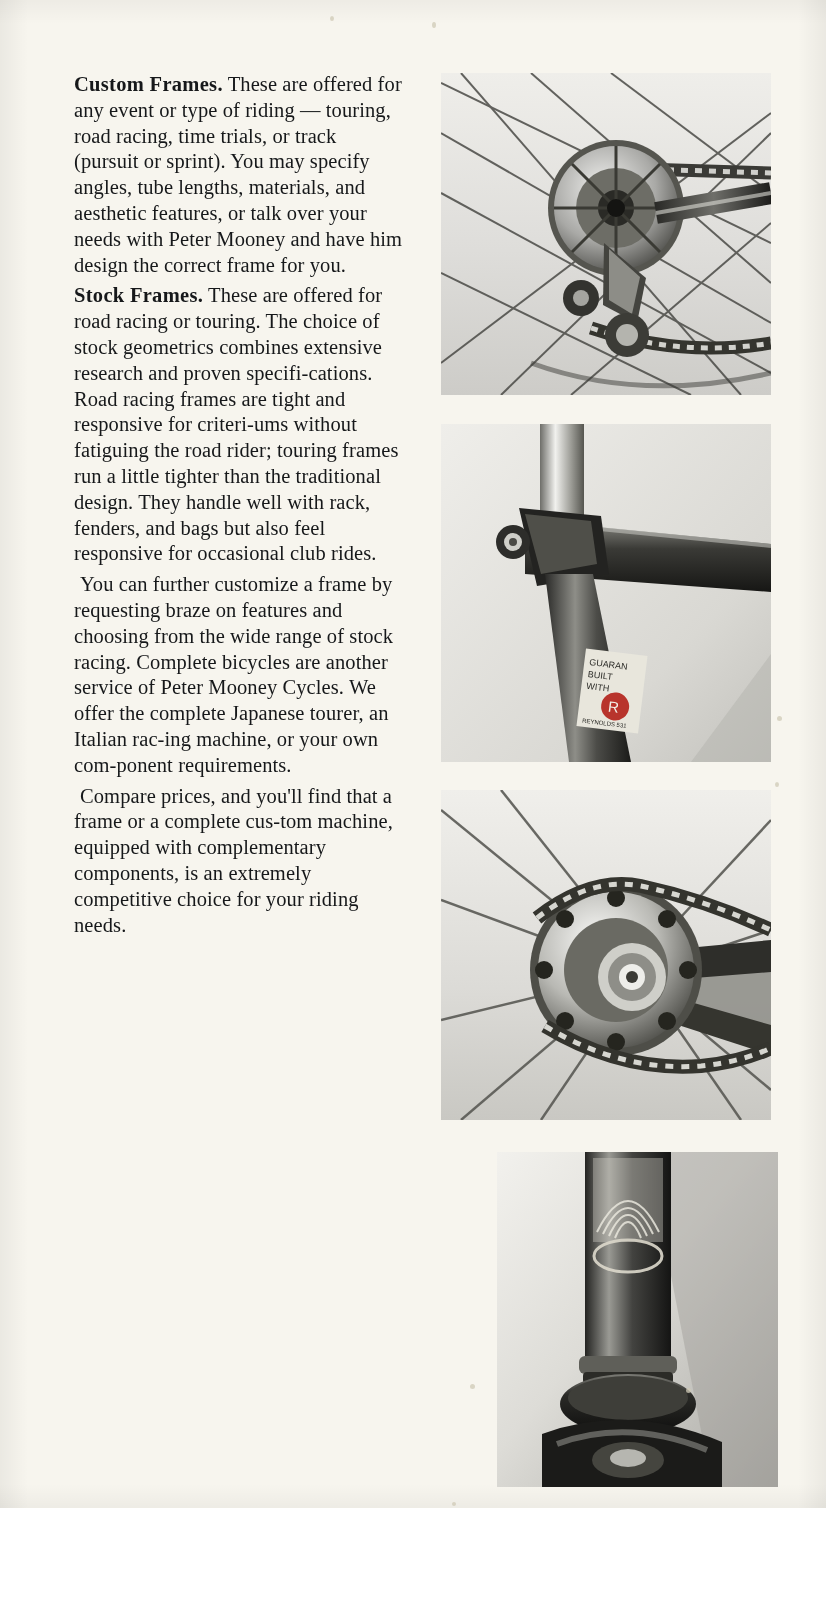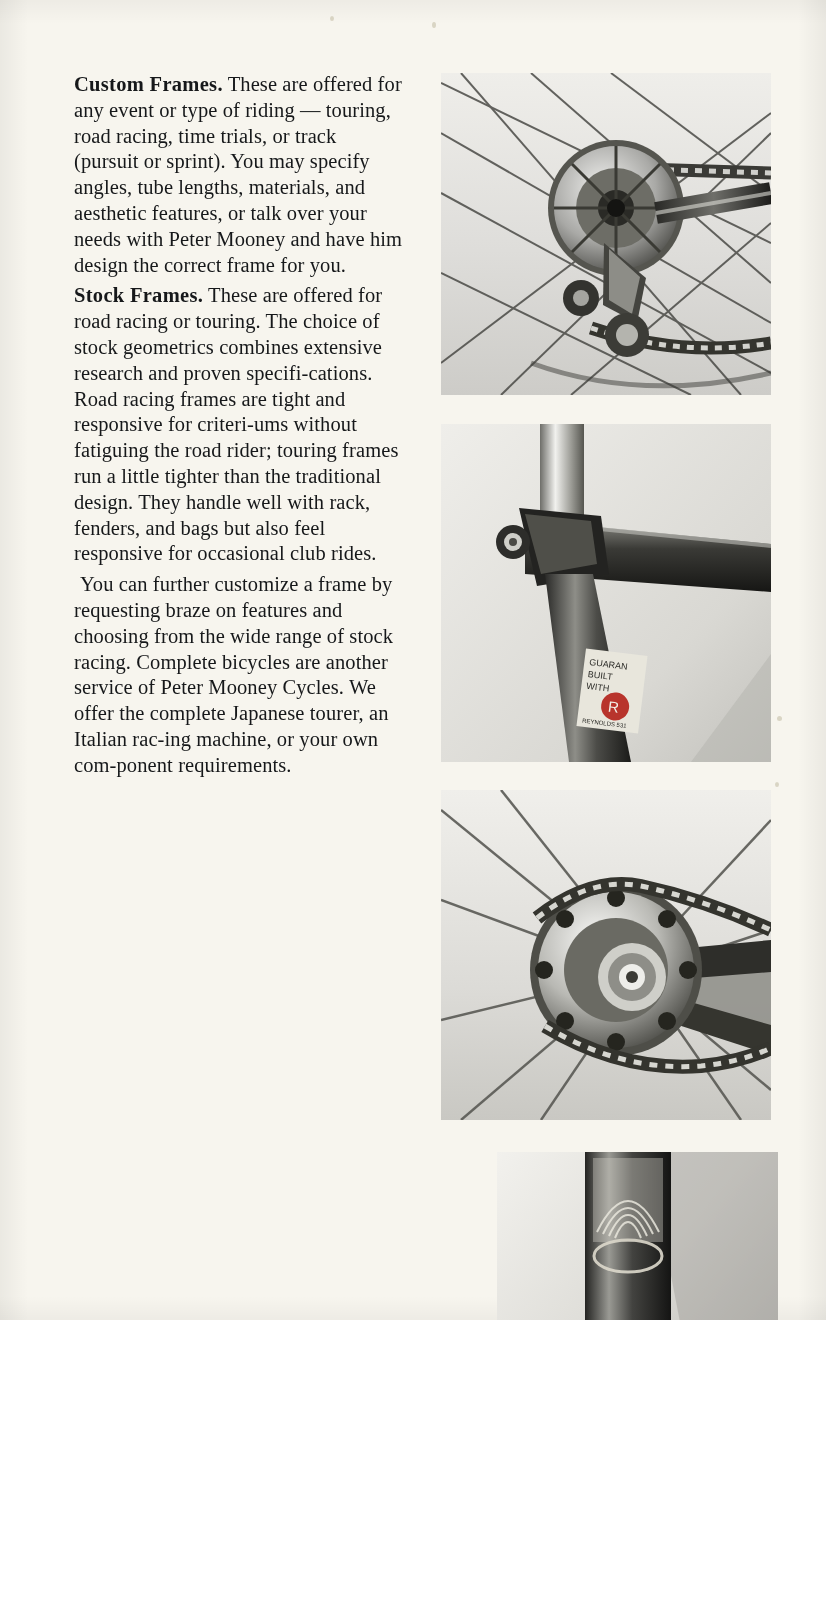--- a/index.html
+++ b/index.html
@@ -10,21 +10,21 @@
     width: 826px;
     height: 1624px;
     background: #ffffff;
     font-family: "Liberation Serif", serif;
     overflow: hidden;
   }
 
   .page {
     position: relative;
     width: 826px;
-    height: 1320px;
+    height: 1508px;
     background: #f7f5ee;
     background-image:
       linear-gradient(to right, rgba(0,0,0,0.05) 0px, rgba(0,0,0,0.0) 28px),
       linear-gradient(to left, rgba(0,0,0,0.05) 0px, rgba(0,0,0,0.0) 28px),
       linear-gradient(to bottom, rgba(0,0,0,0.04) 0px, rgba(0,0,0,0.0) 24px),
       linear-gradient(to top, rgba(0,0,0,0.04) 0px, rgba(0,0,0,0.0) 24px);
     overflow: hidden;
   }
 
   
@@ -102,20 +102,21 @@
     <p class="para">
       <span class="run-head">Custom Frames.</span><span> These are offered for any event or type of riding — touring, road racing, time trials, or track (pursuit or sprint). You may specify angles, tube lengths, materials, and aesthetic features, or talk over your needs with Peter Mooney and have him design the correct frame for you.</span>
     </p>
 
     <p class="para">
       <span class="run-head">Stock Frames.</span><span> These are offered for road racing or touring. The choice of stock geometrics combines extensive research and proven specifi-cations. Road racing frames are tight and responsive for criteri-ums without fatiguing the road rider; touring frames run a little tighter than the traditional design. They handle well with rack, fenders, and bags but also feel responsive for occasional club rides.</span>
     </p>
 
     <p class="para indent-first">You can further customize a frame by requesting braze on features and choosing from the wide range of stock racing. Complete bicycles are another service of Peter Mooney Cycles. We offer the complete Japanese tourer, an Italian rac-ing machine, or your own com-ponent requirements.</p>
 
+    <p class="para indent-first">Compare prices, and you'll find that a frame or a complete cus-tom machine, equipped with complementary components, is an extremely competitive choice for your riding needs.</p>
   </div>
 
   <div class="photo" id="photo-drivetrain">
     <svg viewBox="0 0 330 322" preserveAspectRatio="none">
       <defs>
         <linearGradient id="bgA" x1="0" y1="0" x2="0" y2="1">
           <stop offset="0%" stop-color="#efeeea"></stop>
           <stop offset="55%" stop-color="#dedddA"></stop>
           <stop offset="100%" stop-color="#cdccc8"></stop>
         </linearGradient>

